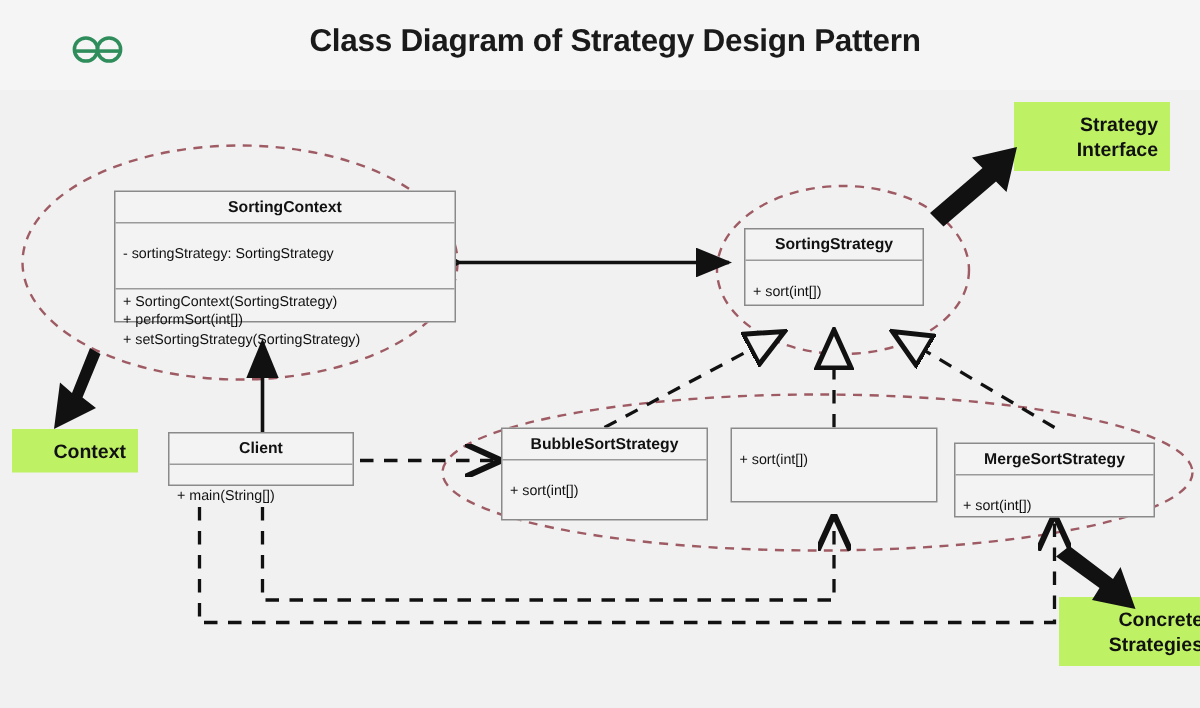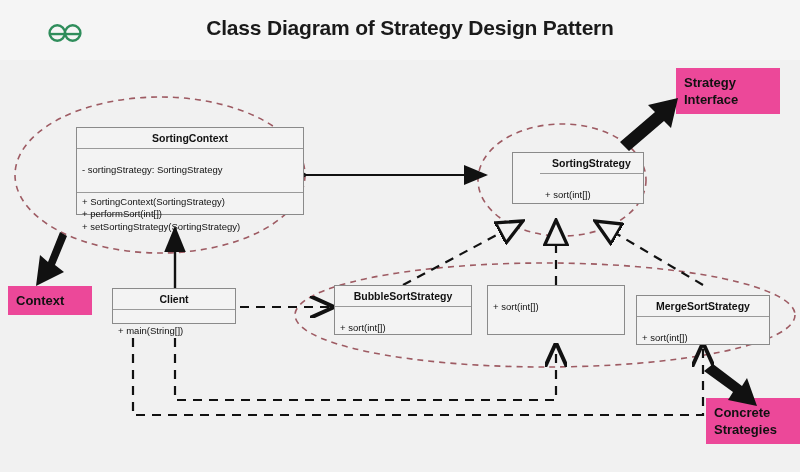--- a/index.html
+++ b/index.html
@@ -83,25 +83,25 @@
     border-top: 1px solid #9a9a9a;
   }
   .uml-row {
     white-space: nowrap;
     overflow: hidden;
   }
 
   
   .callout {
     position: absolute;
-    background: #ec4899;
+    background: #bef264;
     color: #111;
     font-size: 13px;
     font-weight: bold;
-    text-align: left;
+    text-align: right;
     line-height: 17px;
     padding: 6px 8px;
     box-sizing: border-box;
     z-index: 6;
     white-space: nowrap;
   }
 </style>
 </head>
 <body>
 
@@ -182,35 +182,35 @@
     <div class="uml-section">
       <div class="uml-row">- sortingStrategy: SortingStrategy</div>
     </div>
     <div class="uml-section bordered">
       <div class="uml-row">+ SortingContext(SortingStrategy)</div>
       <div class="uml-row">+ performSort(int[])</div>
       <div class="uml-row">+ setSortingStrategy(SortingStrategy)</div>
     </div>
   </div>
 
-  <div class="uml-box" style="left:512px; top:152px; width:132px; height:52px;padding-left:27px;">
+  <div class="uml-box" style="left:496px; top:152px; width:120px; height:52px;">
     <div class="uml-name">SortingStrategy</div>
     <div class="uml-section">
       <div class="uml-row">+ sort(int[])</div>
     </div>
   </div>
 
   <div class="uml-box" style="left:112px; top:288px; width:124px; height:36px;">
     <div class="uml-name">Client</div>
     <div class="uml-section">
       <div class="uml-row">+ main(String[])</div>
     </div>
   </div>
 
-  <div class="uml-box" style="left:334px; top:285px; width:138px; height:50px;">
+  <div class="uml-box" style="left:334px; top:285px; width:138px; height:62px;">
     <div class="uml-name">BubbleSortStrategy</div>
     <div class="uml-section">
       <div class="uml-row">+ sort(int[])</div>
     </div>
   </div>
 
   <div class="uml-box" style="left:487px; top:285px; width:138px; height:50px;">
     <div class="uml-section">
       <div class="uml-row">+ sort(int[])</div>
     </div>

